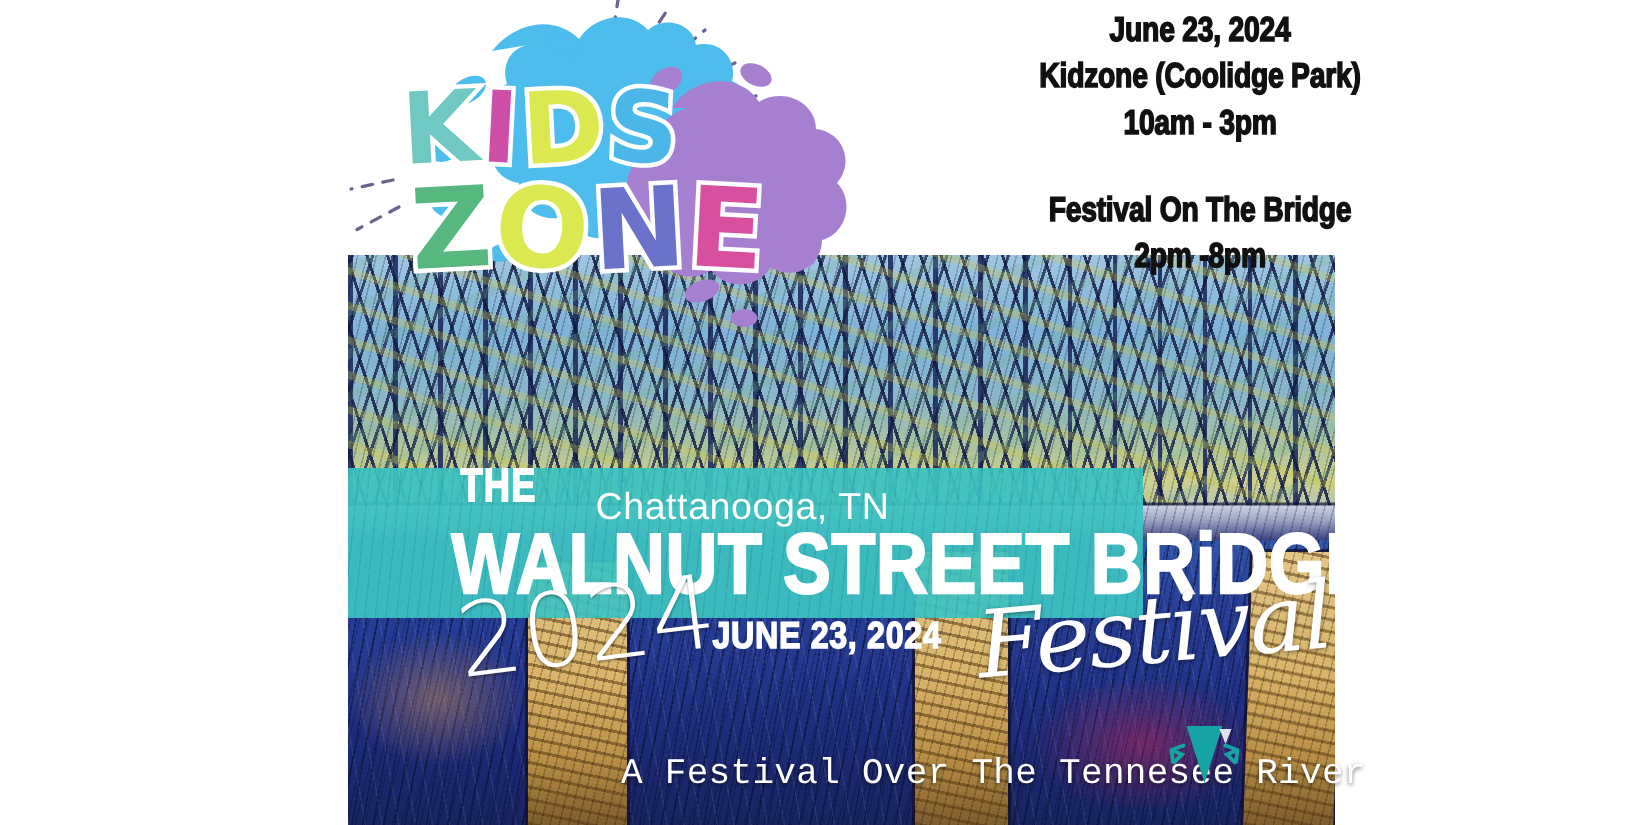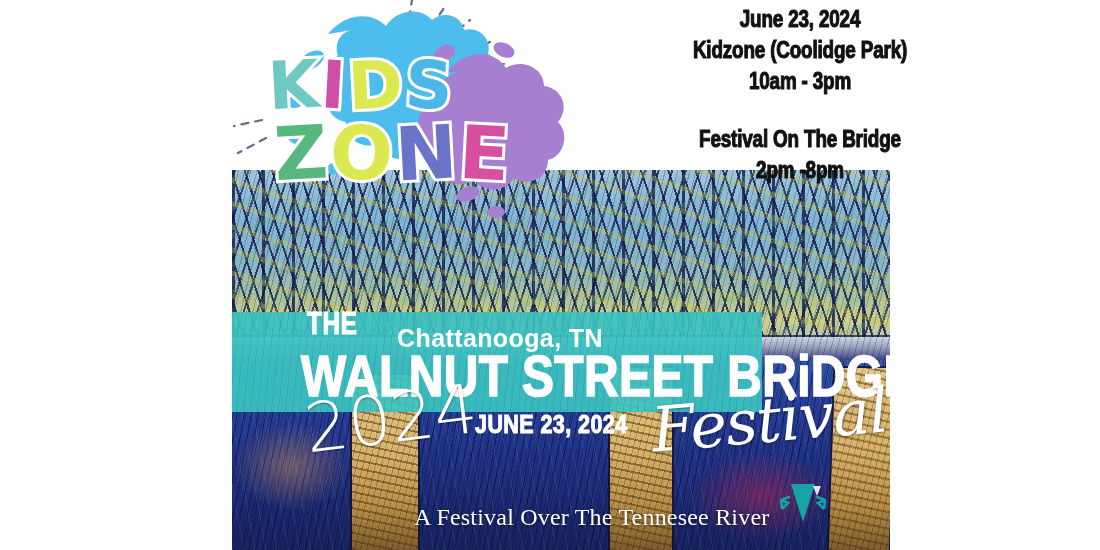--- a/index.html
+++ b/index.html
@@ -105,21 +105,21 @@
   
   .lockup{position:absolute;left:239px;top:300px;width:660px;height:180px;}
   .t-the{
     position:absolute;left:68px;top:8px;
     color:#ffffff;font-weight:bold;font-size:31px;line-height:31px;
     letter-spacing:1px;transform:scaleX(.78);transform-origin:left top;
     -webkit-text-stroke:1.2px #fff;
   }
   .t-city{
     position:absolute;left:158px;top:26px;
-    color:#ffffff;font-size:25px;line-height:25px;font-weight:bold;
+    color:#ffffff;font-size:25px;line-height:25px;font-weight:normal;
     letter-spacing:.4px;
   }
   .t-main{
     position:absolute;left:62px;top:48px;
     color:#ffffff;font-weight:bold;font-size:57px;line-height:57px;
     letter-spacing:.5px;transform:scaleX(.84);transform-origin:left top;
     white-space:nowrap;
     -webkit-text-stroke:1.6px #fff;
   }
   .t-date{
@@ -139,21 +139,21 @@
     position:absolute;left:410px;top:100px;
     color:#ffffff;font-size:62px;line-height:62px;
     font-family:"DejaVu Serif", serif;font-style:italic;font-weight:400;
     transform:rotate(-5deg);transform-origin:left top;
     letter-spacing:-1px;
     text-shadow:0 1px 3px rgba(0,0,0,.4);
   }
   .t-tagline{
     position:absolute;left:175px;top:205px;
     color:#ffffff;font-size:24px;line-height:24px;
-    font-family:Liberation Serif, serif;font-weight:400;
+    font-family:Liberation Mono, monospace;font-weight:400;
     letter-spacing:.2px;white-space:nowrap;
     text-shadow:0 1px 3px rgba(0,0,0,.5);
   }
 
   
   .vlogo{position:absolute;left:775px;top:478px;width:56px;height:50px;}
 
   
   .kz{position:absolute;left:232px;top:-2px;width:360px;height:232px;}
   .kz svg{display:block;}

